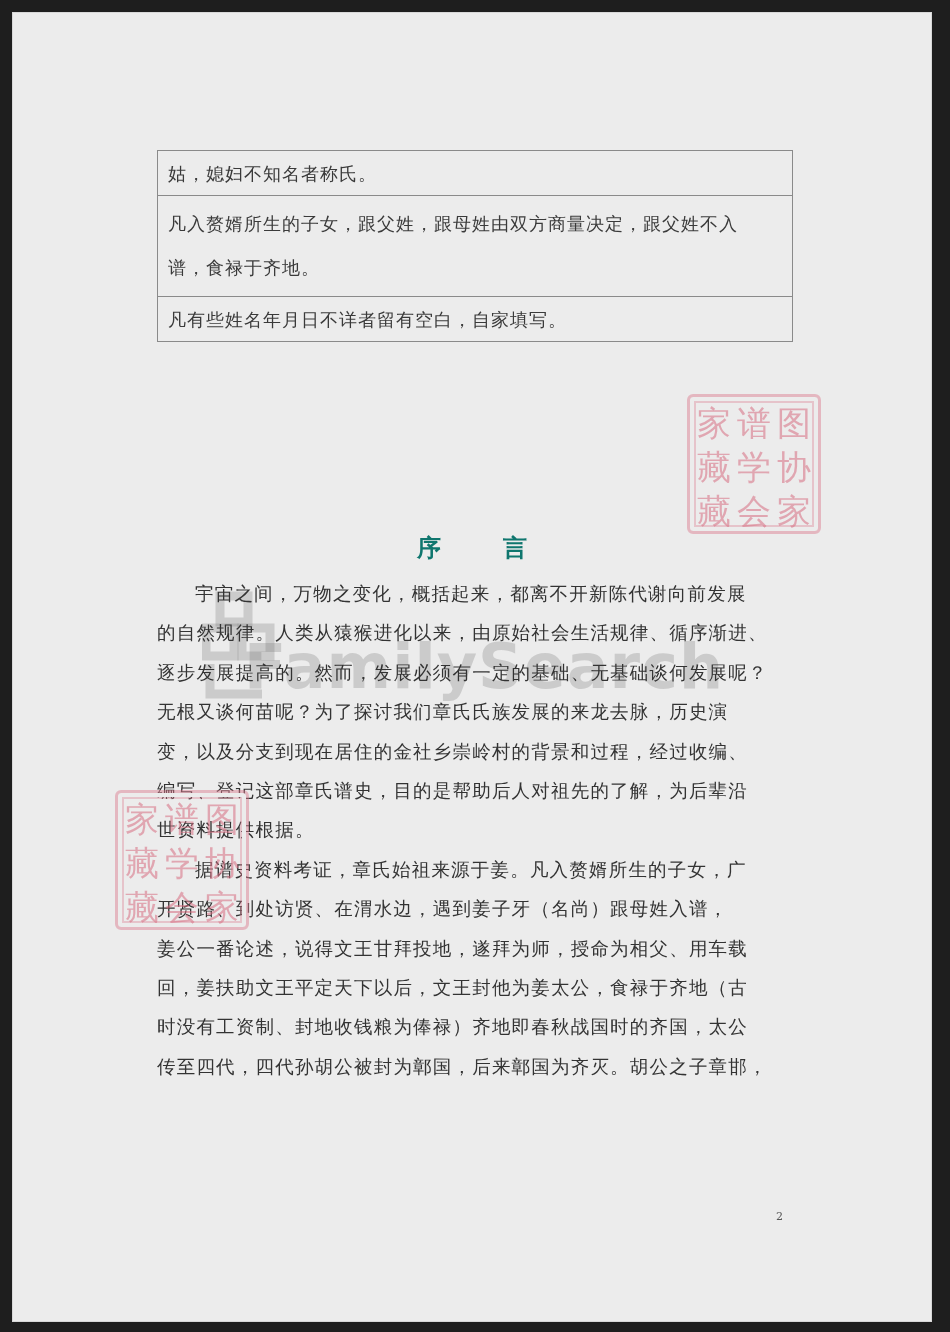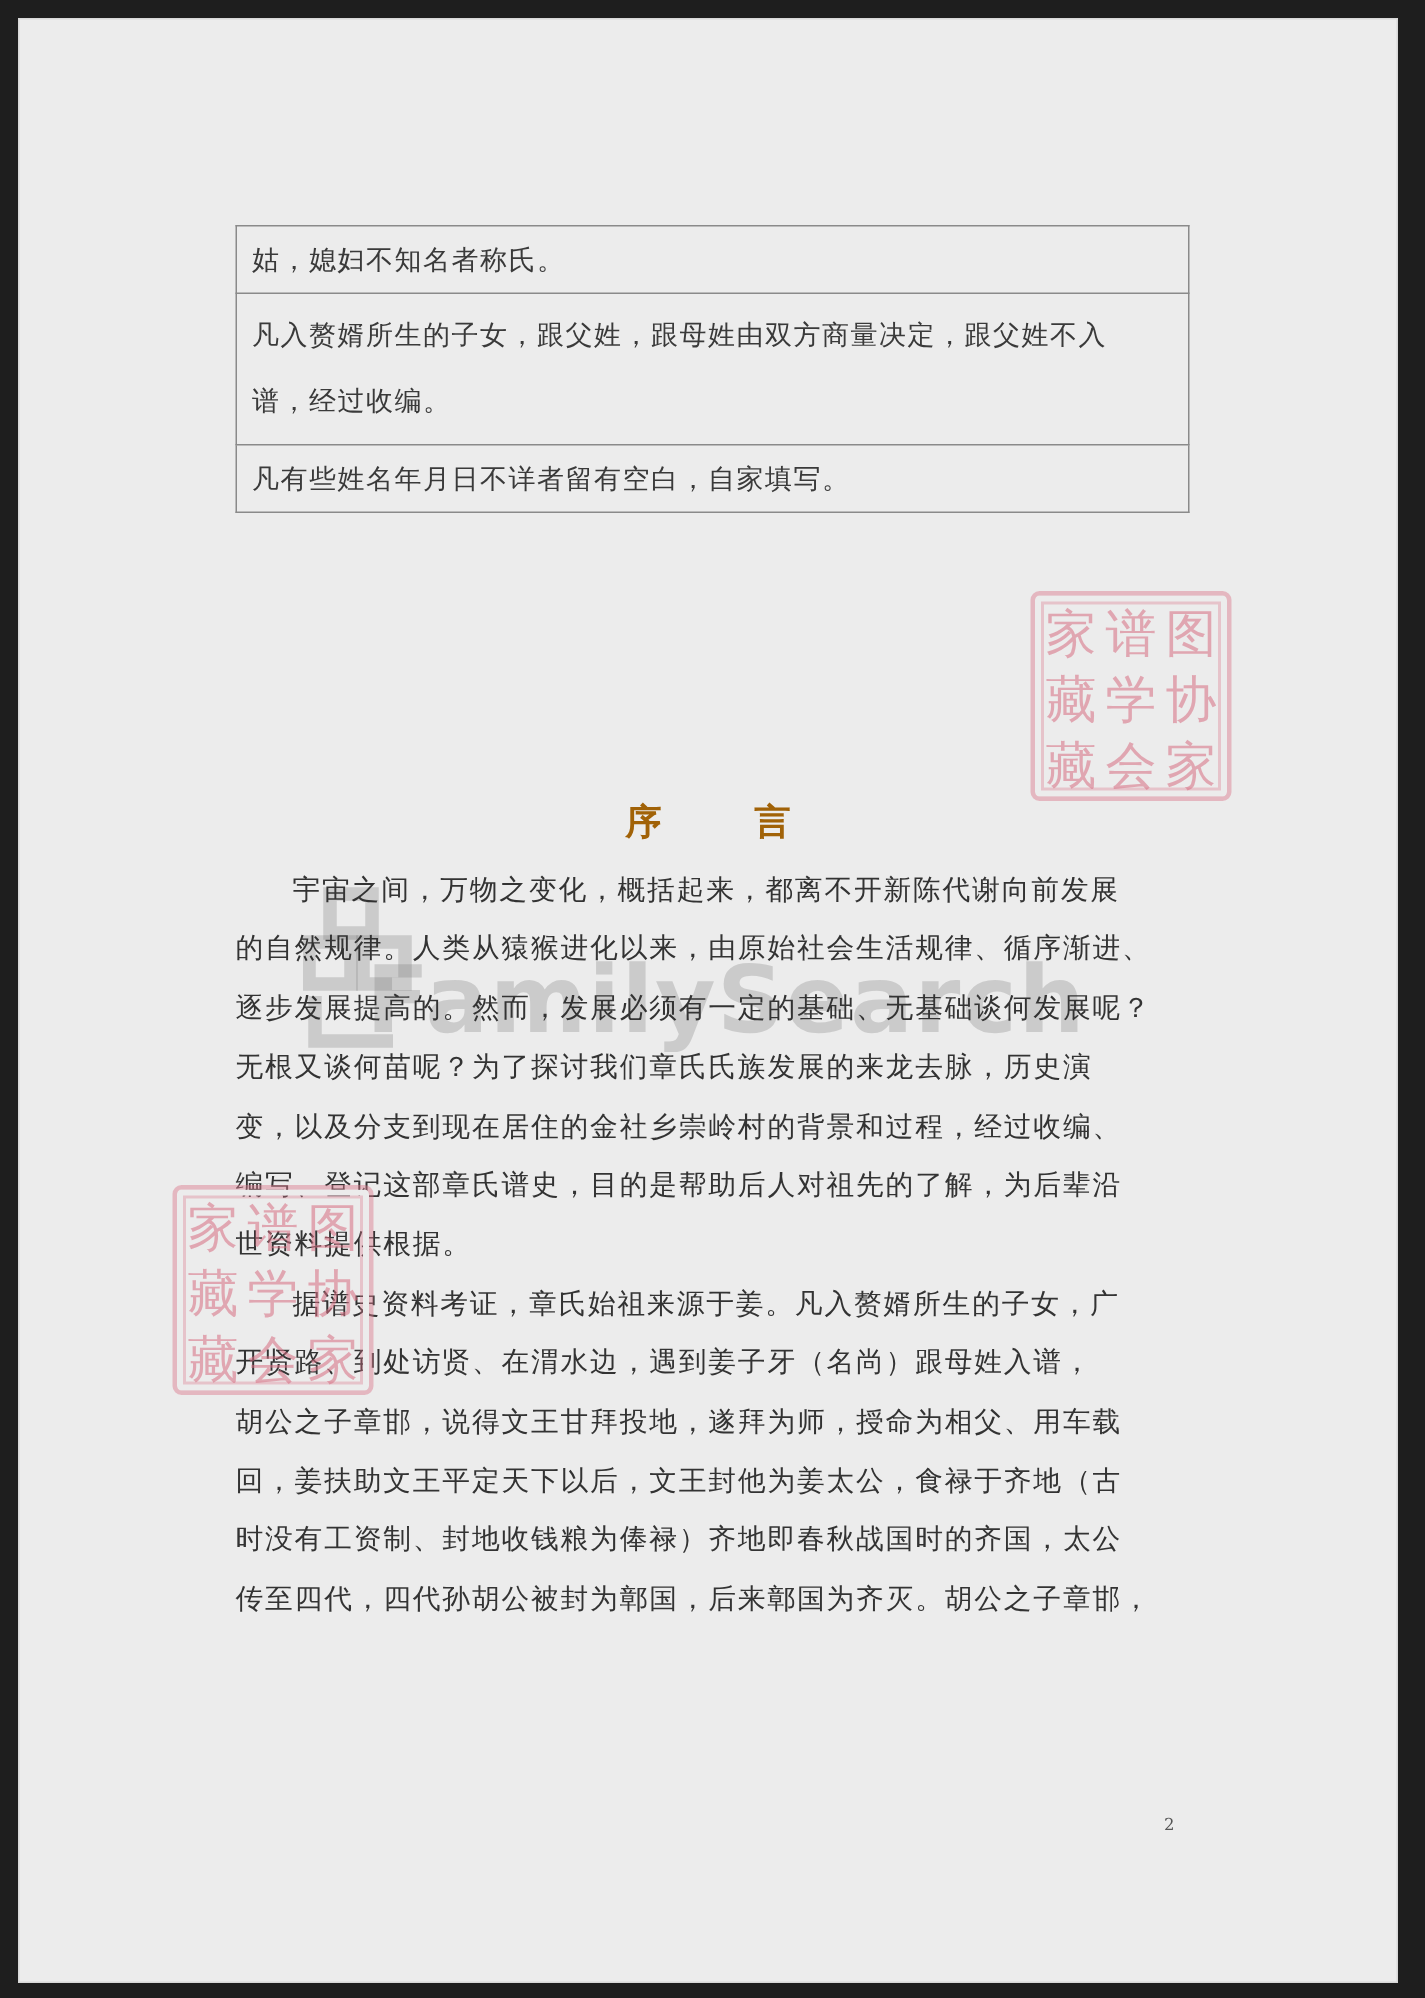--- a/index.html
+++ b/index.html
@@ -16,21 +16,21 @@
     position:absolute; left:145px; top:138px; width:636px;
     border:1px solid #b91c1c; border-collapse:collapse;
   }
   .rules-table td {
     border:1px solid #8a8a8a; padding:6px 8px 6px 10px;
     font-size:18px; line-height:46px; color:#3a3a3a; letter-spacing:1px;
   }
   .rules-table td.single { line-height:30px; padding:8px 8px 6px 10px; }
   .title {
     position:absolute; left:0; width:920px; top:520px; text-align:center;
-    font-size:24px; font-weight:bold; color:#a16207; letter-spacing:0;
+    font-size:24px; font-weight:bold; color:#0f766e; letter-spacing:0;
   }
   .title span { display:inline-block; }
   .title .gap { width:62px; }
   .body-text {
     position:absolute; left:145px; top:562px; width:625px;
     font-size:18.5px; line-height:39.4px; color:#333; letter-spacing:1.2px;
     text-align:justify;
   }
   .body-text .line { display:block; white-space:nowrap; }
   .body-text .line.first { padding-left:38px; }
@@ -74,21 +74,21 @@
   <table class="rules-table">
     <tbody>
       <tr>
         <td class="single">
           <span>姑，媳妇不知名者称氏。</span>
         </td>
       </tr>
       <tr>
         <td>
           <span style="display:block;white-space:nowrap;line-height:44px;">凡入赘婿所生的子女，跟父姓，跟母姓由双方商量决定，跟父姓不入</span>
-          <span style="display:block;line-height:44px;">谱，经过收编。</span>
+          <span style="display:block;line-height:44px;">谱，食禄于齐地。</span>
         </td>
       </tr>
       <tr>
         <td class="single">
           <span>凡有些姓名年月日不详者留有空白，自家填写。</span>
         </td>
       </tr>
     </tbody>
   </table>
 
@@ -114,21 +114,21 @@
       <span class="line">的自然规律。人类从猿猴进化以来，由原始社会生活规律、循序渐进、</span>
       <span class="line">逐步发展提高的。然而，发展必须有一定的基础、无基础谈何发展呢？</span>
       <span class="line">无根又谈何苗呢？为了探讨我们章氏氏族发展的来龙去脉，历史演</span>
       <span class="line">变，以及分支到现在居住的金社乡崇岭村的背景和过程，经过收编、</span>
       <span class="line">编写、登记这部章氏谱史，目的是帮助后人对祖先的了解，为后辈沿</span>
       <span class="line">世资料提供根据。</span>
     </div>
     <div>
       <span class="line first">据谱史资料考证，章氏始祖来源于姜。凡入赘婿所生的子女，广</span>
       <span class="line">开贤路、到处访贤、在渭水边，遇到姜子牙（名尚）跟母姓入谱，</span>
-      <span class="line">胡公之子章邯，说得文王甘拜投地，遂拜为师，授命为相父、用车载</span>
+      <span class="line">姜公一番论述，说得文王甘拜投地，遂拜为师，授命为相父、用车载</span>
       <span class="line">回，姜扶助文王平定天下以后，文王封他为姜太公，食禄于齐地（古</span>
       <span class="line">时没有工资制、封地收钱粮为俸禄）齐地即春秋战国时的齐国，太公</span>
       <span class="line">传至四代，四代孙胡公被封为鄣国，后来鄣国为齐灭。胡公之子章邯，</span>
     </div>
   </div>
 
   <div class="seal" style="left:103px;top:778px;">
     <span>家</span>
     <span>谱</span>
     <span>图</span>

